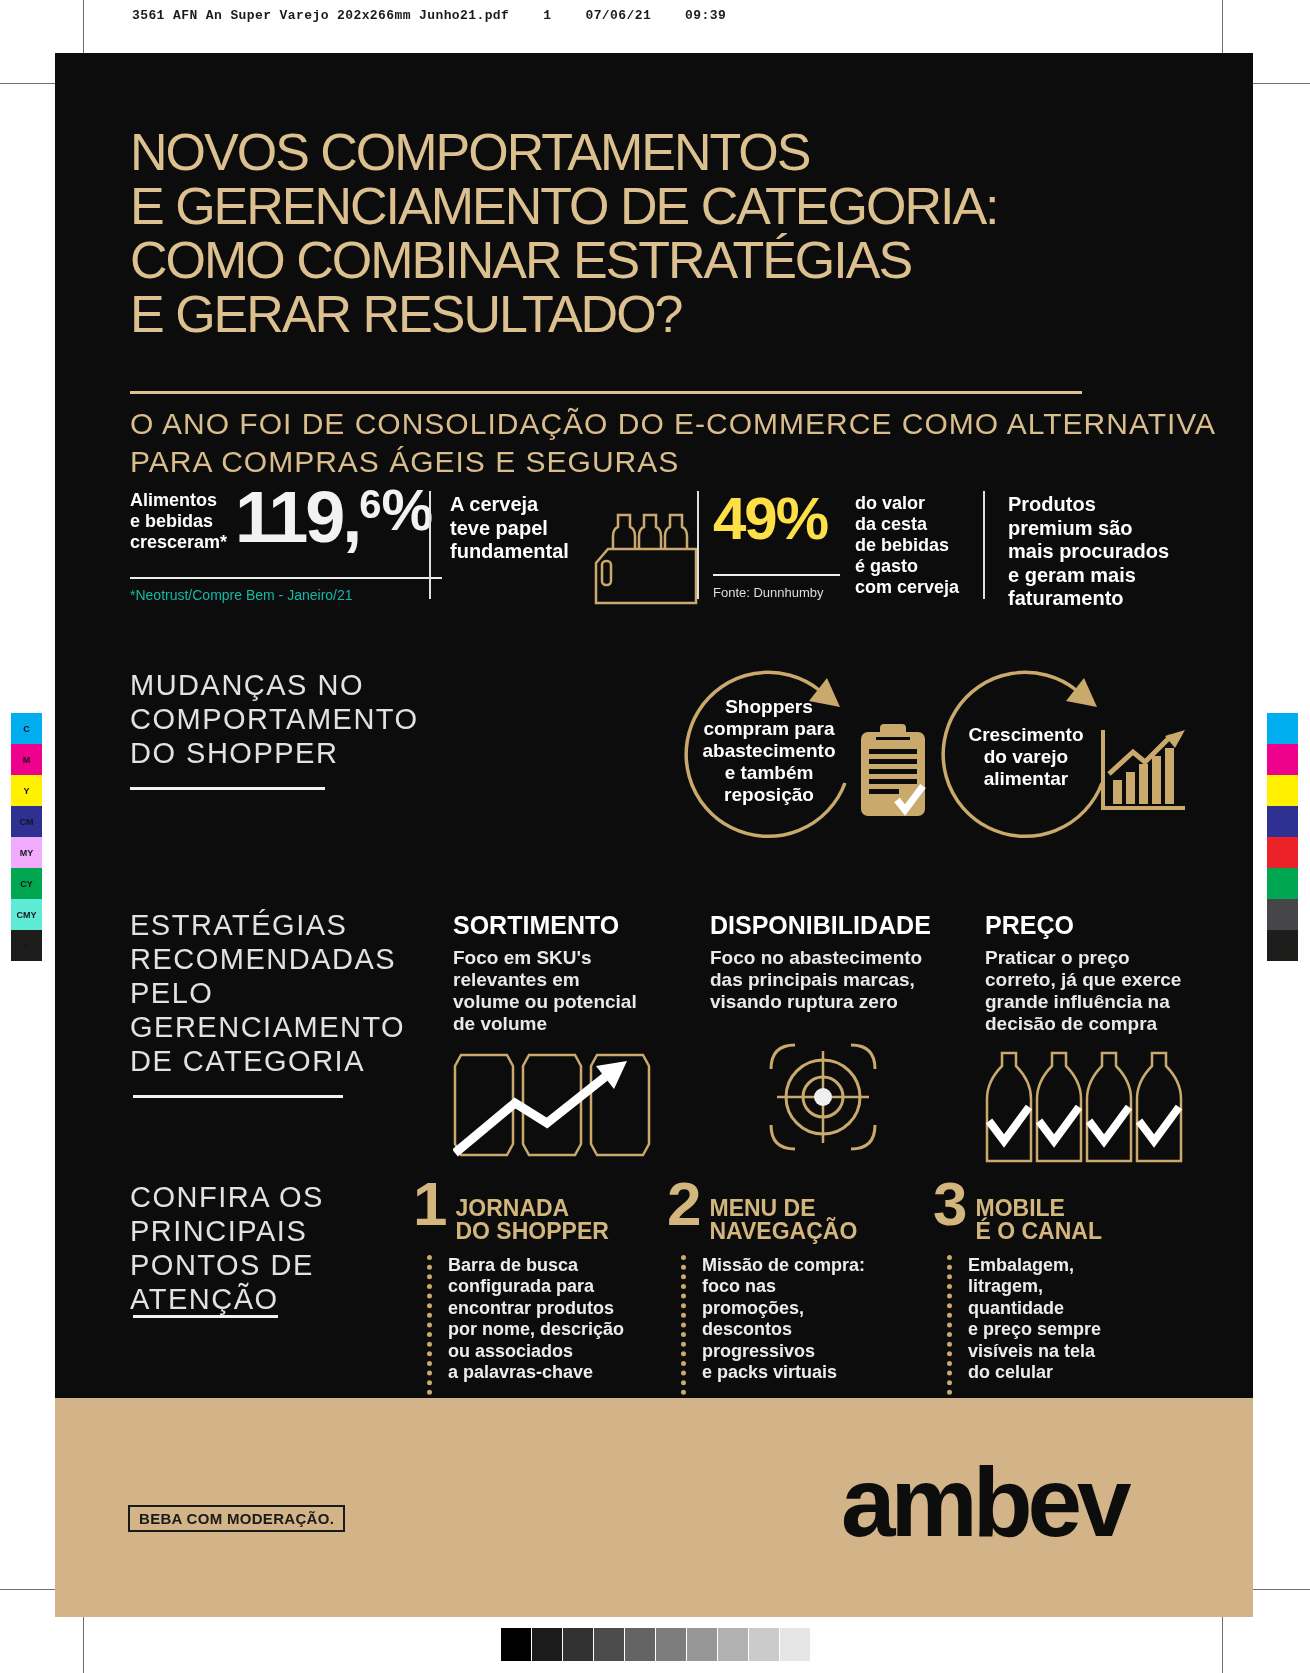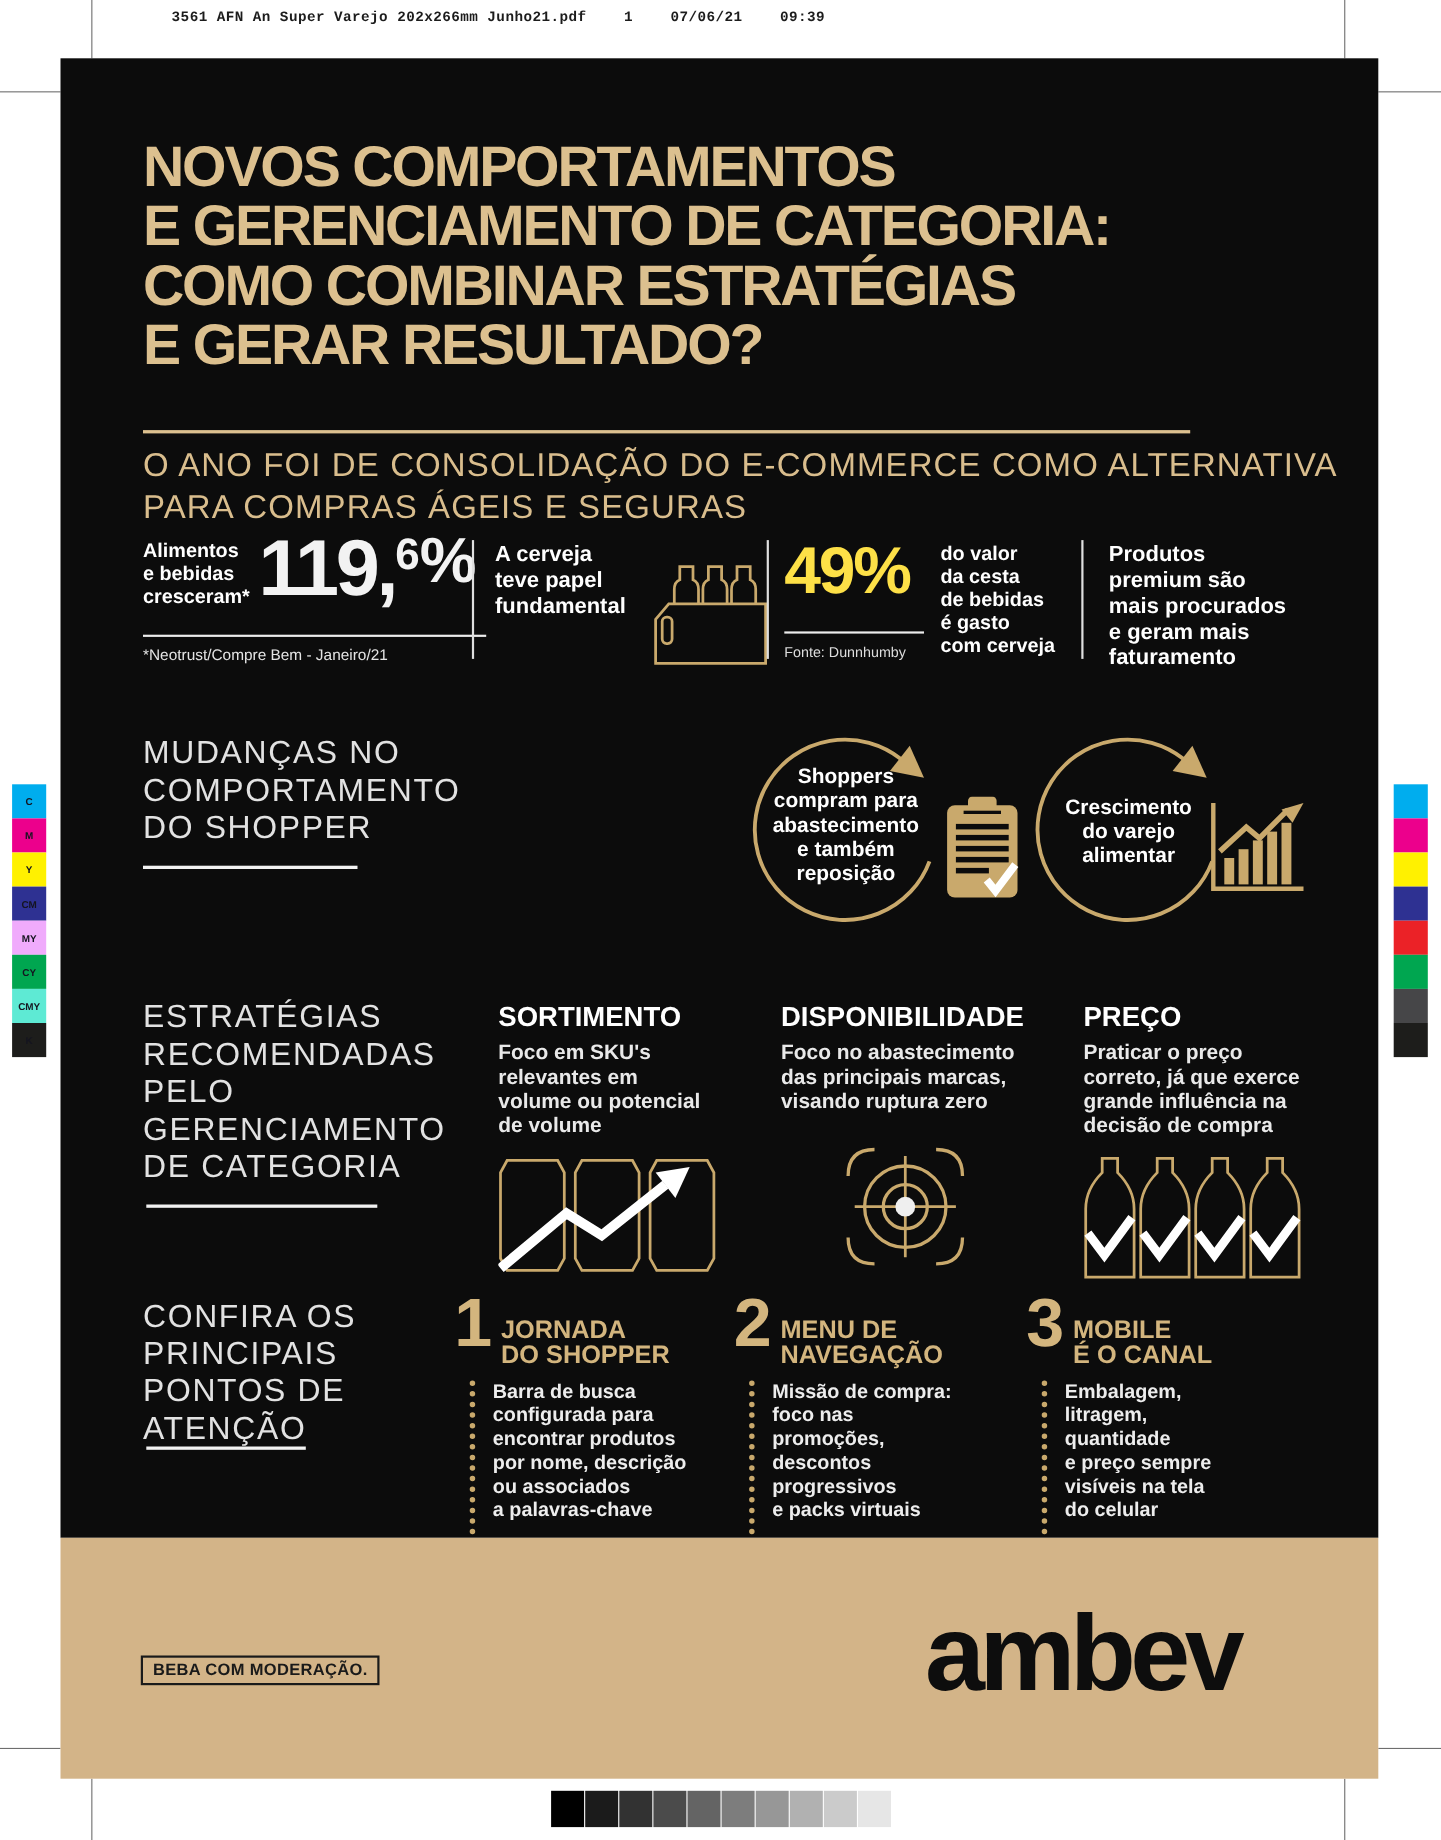--- a/index.html
+++ b/index.html
@@ -2,49 +2,49 @@
 <html><head>
 <meta charset="utf-8">
 <style>
   html,body{margin:0;padding:0;background:#fff;}
   .sheet{position:relative;width:1310px;height:1673px;background:#FFFFFF;overflow:hidden;
          font-family:"Liberation Sans", sans-serif;}
   .abs{position:absolute;}
   .pre{white-space:pre-line;}
 
   
-  .file-info{position:absolute;left:156px;top:8px;font-family:"Liberation Mono", monospace;
+  .file-info{position:absolute;left:132px;top:8px;font-family:"Liberation Mono", monospace;
              font-size:13px;font-weight:bold;color:#1c1c1c;letter-spacing:.4px;}
   .file-info span{margin-right:34px;}
   .cropv{position:absolute;width:1px;background:#6e6e6e;}
   .croph{position:absolute;height:1px;background:#6e6e6e;}
   .cbar{position:absolute;width:31px;}
   .patch{width:31px;height:31px;display:flex;align-items:center;justify-content:center;
          font-size:9px;font-weight:bold;color:#14141f;}
   .gstrip{position:absolute;left:501px;top:1628px;display:flex;gap:1px;}
   .gpatch{width:30px;height:33px;}
 
   
   .board{position:absolute;left:55px;top:53px;width:1198px;height:1345px;background:#0C0C0C;}
 
-  .title{position:absolute;left:75px;top:72px;font-size:52px;line-height:1.04;font-weight:700;
+  .title{position:absolute;left:75px;top:72px;font-size:52px;line-height:1.04;font-weight:400;
          color:#DCC08F;letter-spacing:-2px;}
   .rule-gold{position:absolute;left:75px;top:338px;width:952px;height:3px;background:#DCC08F;}
   .subtitle{position:absolute;left:75px;top:352px;font-size:30px;line-height:1.25;color:#D9BD8D;
             letter-spacing:1px;}
 
   
   .s-label{font-size:18px;font-weight:bold;color:#FFFFFF;line-height:1.16;}
   .stat1{position:absolute;left:75px;top:437px;display:flex;align-items:flex-start;}
   .bignum{display:flex;align-items:flex-start;color:#F2F2F2;font-weight:800;margin-left:8px;margin-top:-6px;}
   .bignum .n1{font-size:72px;line-height:.92;letter-spacing:-3px;}
   .bignum .n2{font-size:40px;line-height:.9;margin-top:2px;}
   .bignum .n3{font-size:58px;line-height:.9;margin-top:0;}
   .hr-w{position:absolute;background:#EDEDED;height:2px;}
-  .footnote{position:absolute;font-size:14px;color:#e5e5e5;}
+  .footnote{position:absolute;font-size:14px;color:#14b8a6;}
   .vdiv{position:absolute;top:438px;width:2px;height:108px;background:#DFDFDF;}
   .stat-txt{position:absolute;font-size:20px;font-weight:bold;color:#FFFFFF;line-height:1.18;}
   .stat3-val{position:absolute;left:658px;top:437px;font-size:60px;font-weight:800;color:#fde047;
              line-height:.95;letter-spacing:-2px;}
   .stat3-src{position:absolute;left:658px;top:532px;font-size:13px;color:#DDDDDD;}
   .stat3-txt{position:absolute;left:800px;top:440px;font-size:18px;font-weight:bold;color:#FFFFFF;line-height:1.17;}
 
   
   .section-h{position:absolute;left:75px;font-size:29px;line-height:1.17;color:#E2E2E2;
              letter-spacing:1.5px;font-weight:normal;}

